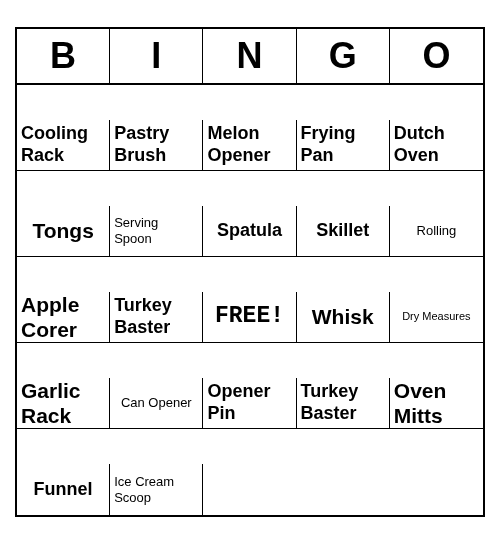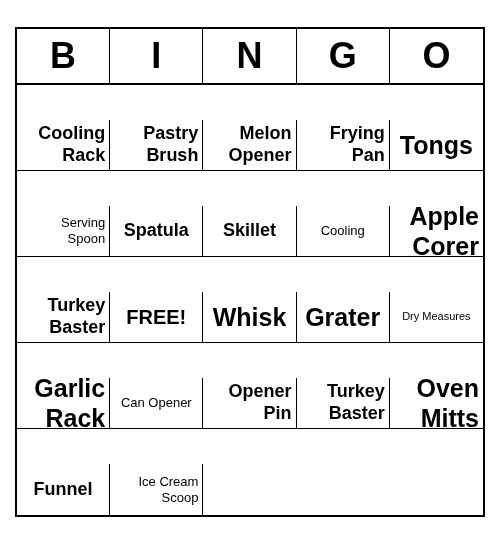--- a/index.html
+++ b/index.html
@@ -36,77 +36,78 @@
       display: grid;
       grid-template-columns: repeat(5, 1fr);
       grid-template-rows: repeat(5, 86px);
     }
     .bingo-cell {
       border-right: 1px solid #000;
       border-bottom: 1px solid #000;
       display: flex;
       align-items: center;
       justify-content: center;
-      text-align: right;
+      text-align: left;
       padding: 4px;
       font-size: 14px;
       line-height: 1.2;
       margin-top: 35px;
     }
     .bingo-cell:nth-child(5n) {
       border-right: none;
     }
     .bingo-grid > .bingo-cell:nth-child(n+21) {
       border-bottom: none;
     }
     .cell-large {
-      font-size: 25px;
+      font-size: 21px;
       font-weight: bold;
     }
     .cell-medium {
       font-size: 18px;
       font-weight: bold;
     }
     .cell-small {
       font-size: 13px;
     }
     .cell-xsmall {
       font-size: 11px;
     }
     .free-cell {
-      font-size: 20px;
+      font-size: 23px;
       font-weight: bold;
+      font-family: Liberation Mono, monospace;
     }
   </style>
 </head>
 <body>
 
 <div class="bingo-card">
   <div class="bingo-header">
   <div class="bingo-header-cell">B</div>
       <div class="bingo-header-cell">I</div>
       <div class="bingo-header-cell">N</div>
       <div class="bingo-header-cell">G</div>
       <div class="bingo-header-cell">O</div>
     </div>
   <div class="bingo-grid">
   <div class="bingo-cell cell-medium">Cooling Rack</div>
       <div class="bingo-cell cell-medium">Pastry Brush</div>
       <div class="bingo-cell cell-medium">Melon Opener</div>
       <div class="bingo-cell cell-medium">Frying Pan</div>
+      <div class="bingo-cell cell-medium">Dutch Oven</div>
       <div class="bingo-cell cell-large">Tongs</div>
       <div class="bingo-cell cell-small">Serving Spoon</div>
       <div class="bingo-cell cell-medium">Spatula</div>
       <div class="bingo-cell cell-medium">Skillet</div>
-      <div class="bingo-cell cell-small">Cooling</div>
+      <div class="bingo-cell cell-small">Rolling</div>
       <div class="bingo-cell cell-large">Apple Corer</div>
       <div class="bingo-cell cell-medium">Turkey Baster</div>
       <div class="bingo-cell free-cell">FREE!</div>
       <div class="bingo-cell cell-large">Whisk</div>
-      <div class="bingo-cell cell-large">Grater</div>
       <div class="bingo-cell cell-xsmall">Dry Measures</div>
       <div class="bingo-cell cell-large">Garlic Rack</div>
       <div class="bingo-cell cell-small">Can Opener</div>
       <div class="bingo-cell cell-medium">Opener Pin</div>
       <div class="bingo-cell cell-medium">Turkey Baster</div>
       <div class="bingo-cell cell-large">Oven Mitts</div>
       <div class="bingo-cell cell-medium">Funnel</div>
       <div class="bingo-cell cell-small">Ice Cream Scoop</div>
     </div>
 </div>

